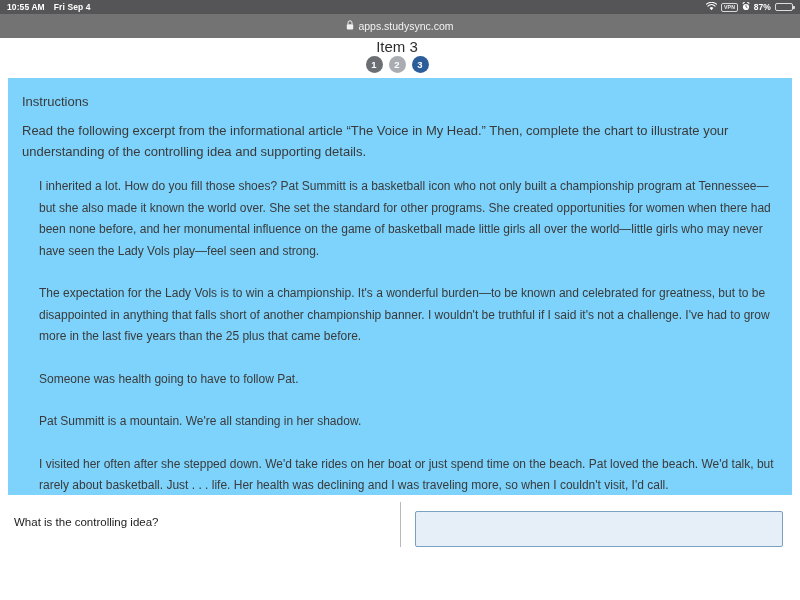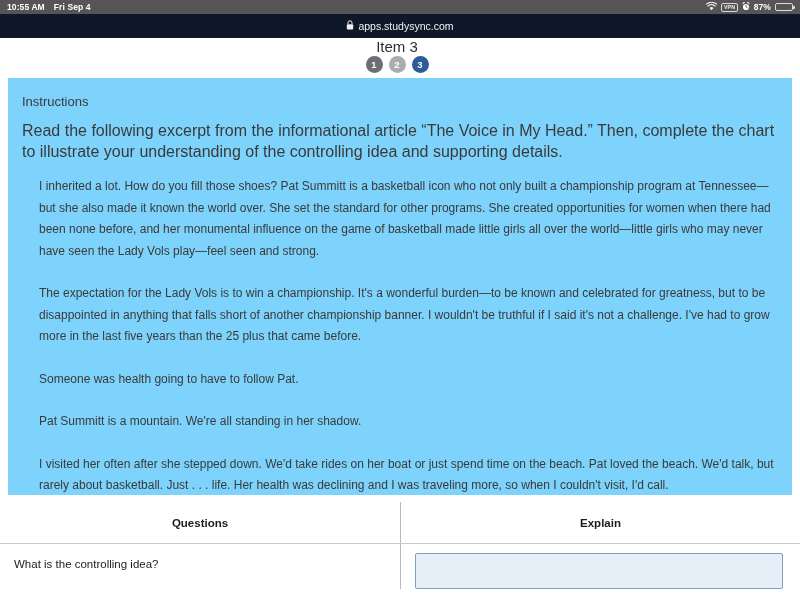--- a/index.html
+++ b/index.html
@@ -54,21 +54,21 @@
     right: -2.5px; top: 2.4px;
     width: 1.5px; height: 3px;
     background: #dcdcdc;
     border-radius: 0 1px 1px 0;
   }
   .battery-fill { height: 100%; background: #ffffff; border-radius: 1px; }
 
   
   .url-bar {
     height: 24px;
-    background: #0f172a;
+    background: #737373;
     display: flex;
     align-items: center;
     justify-content: center;
     gap: 4px;
     color: #f2f2f2;
     font-size: 10.5px;
   }
   .lock-icon { display: block; }
 
   
@@ -107,21 +107,21 @@
     background: #7dd3fc;
     padding: 16px 14px 14px 14px;
     height: 417px;
   }
   .instructions-heading {
     font-size: 13px;
     color: #3a3a3a;
     margin-bottom: 11px;
   }
   .instructions-text {
-    font-size: 16px;
+    font-size: 13px;
     color: #3a3a3a;
     line-height: 21px;
     margin-bottom: 14px;
     max-width: 760px;
   }
 
   .excerpt {
     padding-left: 17px;
     padding-right: 4px;
   }
@@ -251,23 +251,19 @@
   <div class="excerpt">
     <p>I inherited a lot. How do you fill those shoes? Pat Summitt is a basketball icon who not only built a championship program at Tennessee—but she also made it known the world over. She set the standard for other programs. She created opportunities for women when there had been none before, and her monumental influence on the game of basketball made little girls all over the world—little girls who may never have seen the Lady Vols play—feel seen and strong.</p>
     <p>The expectation for the Lady Vols is to win a championship. It's a wonderful burden—to be known and celebrated for greatness, but to be disappointed in anything that falls short of another championship banner. I wouldn't be truthful if I said it's not a challenge. I've had to grow more in the last five years than the 25 plus that came before.</p>
     <p>Someone was health going to have to follow Pat.</p>
     <p>Pat Summitt is a mountain. We're all standing in her shadow.</p>
     <p>I visited her often after she stepped down. We'd take rides on her boat or just spend time on the beach. Pat loved the beach. We'd talk, but rarely about basketball. Just . . . life. Her health was declining and I was traveling more, so when I couldn't visit, I'd call.</p>
   </div>
 </div>
 
 <div class="chart">
-  <div class="chart-head">
-    <div class="col col-questions">Questions</div>
-    <div class="col col-explain">Explain</div>
-  </div>
   <div class="chart-row">
     <div class="cell-question">What is the controlling idea?</div>
     <div class="cell-answer">
       <textarea class="answer-box" placeholder="" style=""></textarea>
     </div>
   </div>
 </div>
 
 </body></html>

